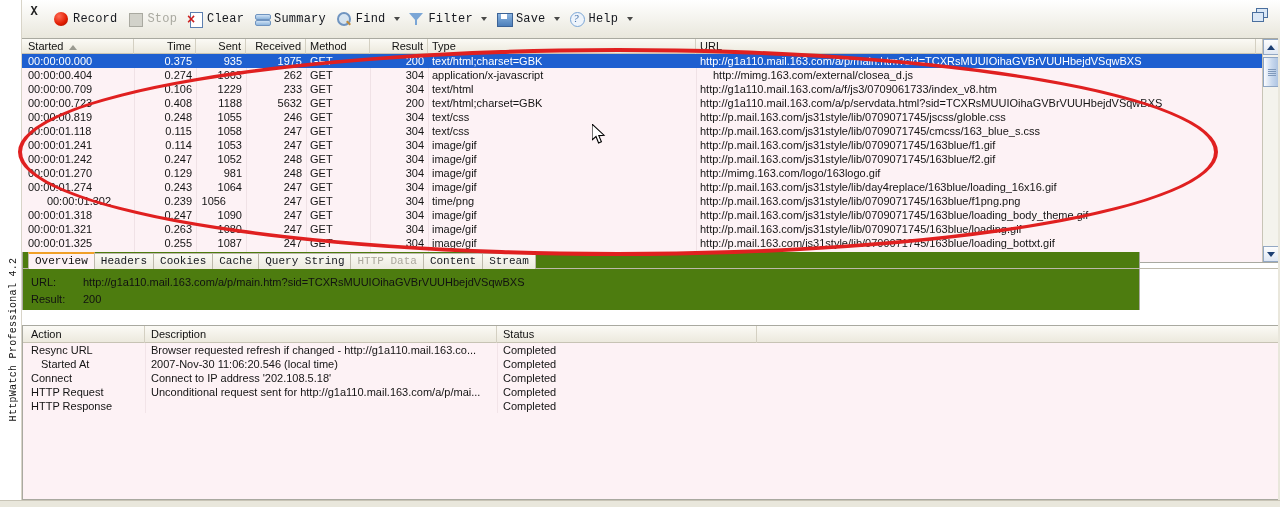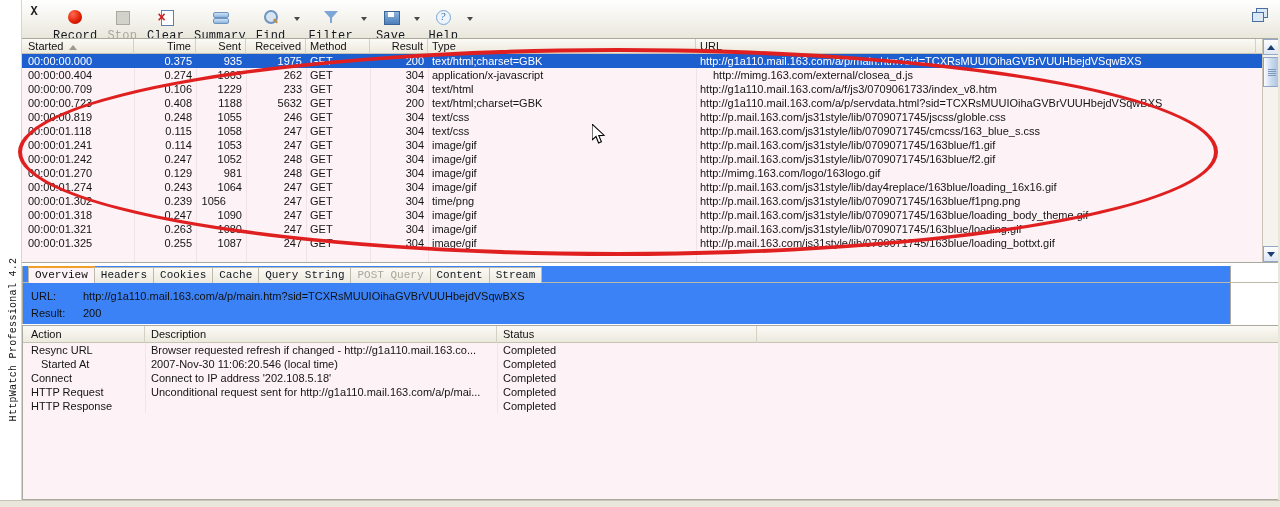--- a/index.html
+++ b/index.html
@@ -65,21 +65,20 @@
     display: flex;
     align-items: center;
     gap: 4px;
   }
   .tb-item {
     display: flex;
     align-items: center;
     gap: 4px;
     padding: 1px 3px;
     height: 22px;
-    flex-direction: column;
   }
   .tb-label {
     font-family: "Liberation Mono", monospace;
     font-size: 12px;
     color: #15181f;
     letter-spacing: 0.2px;
     white-space: nowrap;
   }
   .tb-label.disabled { color: #a9a9a0; }
   .tb-caret {
@@ -307,23 +306,23 @@
     width: 1200px; height: 208px;
     border: 4px solid #e02020;
     border-radius: 50% / 50%;
     z-index: 30;
     pointer-events: none;
   }
 
   
   #tabs-wrap {
     position: absolute;
-    left: 22px; top: 266px;
-    width: 1209px; height: 58px;
-    background: #3b82f6;
+    left: 22px; top: 252px;
+    width: 1118px; height: 58px;
+    background: #4d7c0f;
     border-left: 1px solid #a9a9a0;
     border-right: 1px solid #a9a9a0;
   }
   #tabs {
     position: absolute;
     left: 5px; top: 0;
     height: 17px;
     display: flex;
     align-items: flex-end;
   }
@@ -590,21 +589,21 @@
           <div class="gc" style="left: 2px; width: 110px;">00:00:01.274</div>
           <div class="gc num" style="left: 112px; width: 62px;">0.243</div>
           <div class="gc num" style="left: 174px; width: 50px;">1064</div>
           <div class="gc num" style="left: 224px; width: 60px;">247</div>
           <div class="gc" style="left: 284px; width: 64px;">GET</div>
           <div class="gc num" style="left: 348px; width: 58px;">304</div>
           <div class="gc" style="left: 406px; width: 268px;">image/gif</div>
           <div class="gc" style="left: 674px; width: 560px;">http://p.mail.163.com/js31style/lib/day4replace/163blue/loading_16x16.gif</div>
         </div>
         <div class="grow">
-          <div class="gc" style="left: 2px; width: 110px;">00:00:01.302</div>
+          <div class="gc" style="left: 2px; width: 110px; text-align: center;">00:00:01.302</div>
           <div class="gc num" style="left: 112px; width: 62px;">0.239</div>
           <div class="gc num" style="left: 158px; width: 50px;">1056</div>
           <div class="gc num" style="left: 224px; width: 60px;">247</div>
           <div class="gc" style="left: 284px; width: 64px;">GET</div>
           <div class="gc num" style="left: 348px; width: 58px;">304</div>
           <div class="gc" style="left: 406px; width: 268px;">time/png</div>
           <div class="gc" style="left: 674px; width: 560px;">http://p.mail.163.com/js31style/lib/0709071745/163blue/f1png.png</div>
         </div>
         <div class="grow">
           <div class="gc" style="left: 2px; width: 110px;">00:00:01.318</div>
@@ -658,21 +657,21 @@
   </svg>
 
   <div id="tabs-wrap">
     <div id="tabs-underline"></div>
     <div id="tabs">
         <div class="tab active">Overview</div>
         <div class="tab">Headers</div>
         <div class="tab">Cookies</div>
         <div class="tab">Cache</div>
         <div class="tab">Query String</div>
-        <div class="tab disabled">POST Query</div>
+        <div class="tab disabled">HTTP Data</div>
         <div class="tab">Content</div>
         <div class="tab">Stream</div>
       </div>
     <div class="kv-row" id="kv-url">
       <span class="kv-key">URL:</span><span>http://g1a110.mail.163.com/a/p/main.htm?sid=TCXRsMUUIOihaGVBrVUUHbejdVSqwBXS</span>
     </div>
     <div class="kv-row" id="kv-result">
       <span class="kv-key">Result:</span><span>200</span>
     </div>
   </div>

